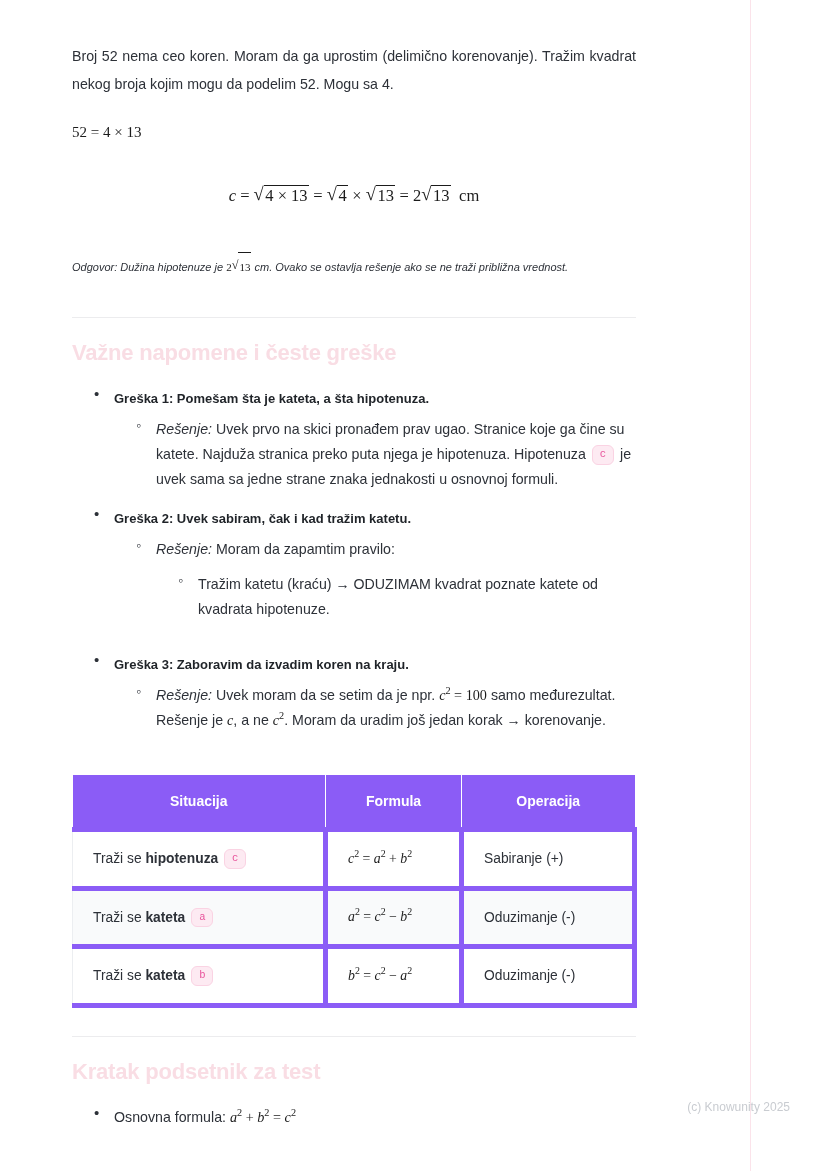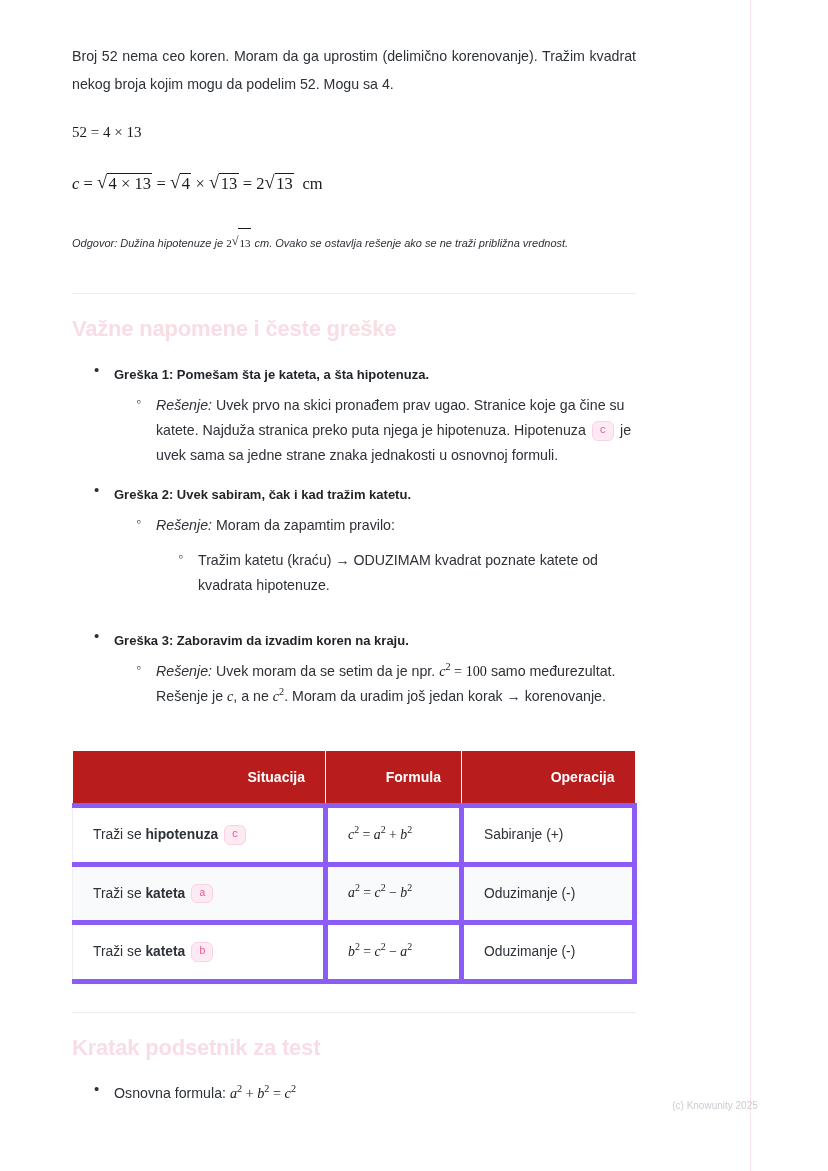--- a/index.html
+++ b/index.html
@@ -73,23 +73,23 @@
     border-top: 1px solid #1b1b1b;
     padding: 0 0.09em;
   }
 
   .eqline {
     margin: 0;
     padding-top: 26px;
     font-size: 15px;
   }
   .eq-center {
-    margin: 0;
+    margin: 12px;
     padding-top: 32px;
-    text-align: left;
+    text-align: center;
     font-size: 16.5px;
   }
 
   .answer {
     margin: 0;
     padding-top: 34px;
     font-size: 11px;
     line-height: 28px;
     font-style: italic;
     text-align: justify;
@@ -202,24 +202,24 @@
 
   
   .table-wrap { padding-top: 28px; }
   table.summary {
     border-collapse: collapse;
     width: 562px;
     table-layout: fixed;
     font-size: 13.6px;
   }
   table.summary th {
-    background: #b91c1c;
+    background: #8b5cf6;
     color: #ffffff;
     font-weight: bold;
-    text-align: right;
+    text-align: center;
     font-size: 14px;
     padding: 18px 20px;
     border-right: 1px solid #ffffff;
   }
   table.summary th:last-child { border-right: 0; }
   table.summary td {
     padding: 17px 20px;
     border: 5px solid #8b5cf6;
     color: #2d3138;
     font-size: 13.8px;
@@ -233,22 +233,22 @@
   td.formula-cell {
     font-family: "Liberation Serif", serif;
     font-size: 15px;
   }
 
   .footer {
     position: absolute;
     left: 640px;
     top: 1100px;
     width: 150px;
-    text-align: center;
-    font-size: 10px;
+    text-align: right;
+    font-size: 12px;
     color: #c9ccd1;
   }
 </style>
 </head>
 <body>
 
 <div class="page-rule"></div>
 
 <div class="page">
 

